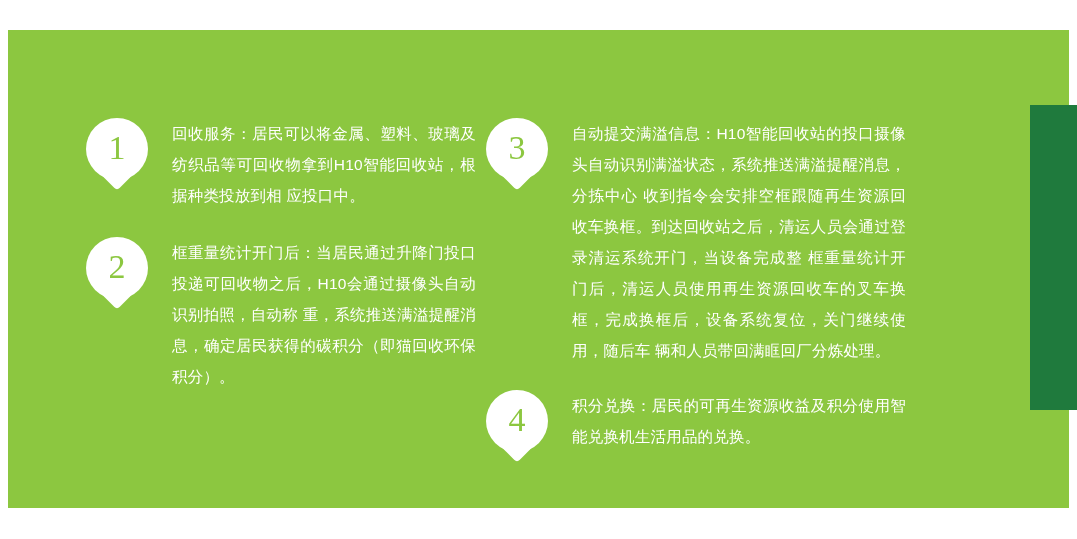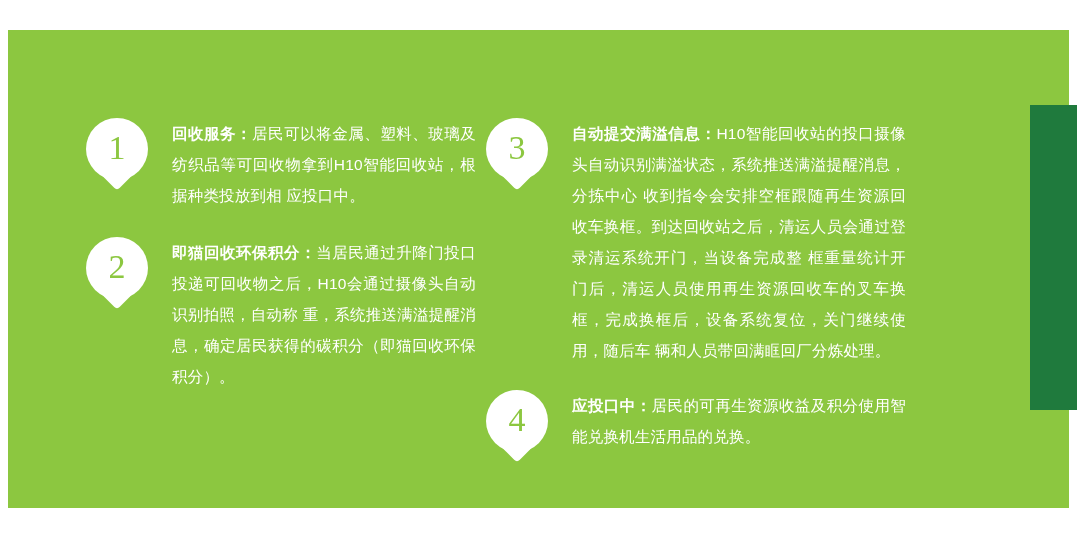--- a/index.html
+++ b/index.html
@@ -102,21 +102,21 @@
   .text-block {
     margin-left: 86px;
     color: #ffffff;
     font-size: 15.5px;
     line-height: 31px;
     text-align: justify;
     font-family: "Liberation Sans", sans-serif;
     letter-spacing: 0.2px;
   }
   .text-block .lead {
-    font-weight: bold;
+    font-weight: normal;
   }
   .item-3 .text-block { }
   .col-right .item-3 { margin-bottom: 24px; }
 </style>
 </head>
 <body>
 
 <div class="stage">
   <div class="green-panel">
     <div class="columns">
@@ -132,21 +132,21 @@
             <span class="lead">回收服务：</span><span>居民可以将金属、塑料、玻璃及纺织品等可回收物拿到H10智能回收站，根据种类投放到相 应投口中。</span>
           </div>
         </div>
 
         <div class="item item-2">
           <div class="pin">
             <div class="pin-shape"></div>
             <div class="num">2</div>
           </div>
           <div class="text-block">
-            <span class="lead">即猫回收环保积分：</span><span>当居民通过升降门投口投递可回收物之后，H10会通过摄像头自动识别拍照，自动称 重，系统推送满溢提醒消息，确定居民获得的碳积分（即猫回收环保积分）。</span>
+            <span class="lead">框重量统计开门后：</span><span>当居民通过升降门投口投递可回收物之后，H10会通过摄像头自动识别拍照，自动称 重，系统推送满溢提醒消息，确定居民获得的碳积分（即猫回收环保积分）。</span>
           </div>
         </div>
 
       </div>
 
       <div class="col-right">
 
         <div class="item item-3">
           <div class="pin">
             <div class="pin-shape"></div>
@@ -156,21 +156,21 @@
             <span class="lead">自动提交满溢信息：</span><span>H10智能回收站的投口摄像头自动识别满溢状态，系统推送满溢提醒消息，分拣中心 收到指令会安排空框跟随再生资源回收车换框。到达回收站之后，清运人员会通过登录清运系统开门，当设备完成整 框重量统计开门后，清运人员使用再生资源回收车的叉车换框，完成换框后，设备系统复位，关门继续使用，随后车 辆和人员带回满眶回厂分炼处理。</span>
           </div>
         </div>
 
         <div class="item item-4">
           <div class="pin">
             <div class="pin-shape"></div>
             <div class="num">4</div>
           </div>
           <div class="text-block">
-            <span class="lead">应投口中：</span><span>居民的可再生资源收益及积分使用智能兑换机生活用品的兑换。</span>
+            <span class="lead">积分兑换：</span><span>居民的可再生资源收益及积分使用智能兑换机生活用品的兑换。</span>
           </div>
         </div>
 
       </div>
 
     </div>
   </div>
   <div class="dark-tab"></div>
 </div>
 

